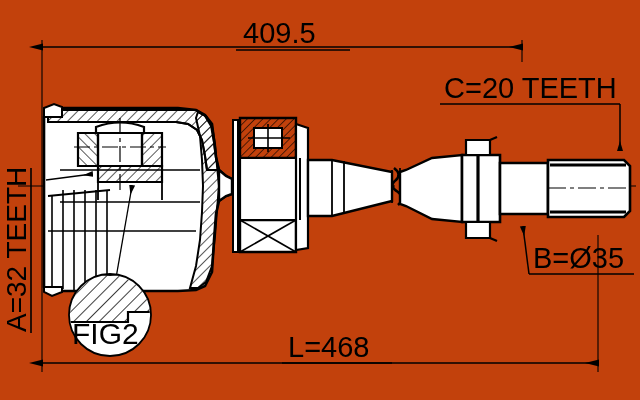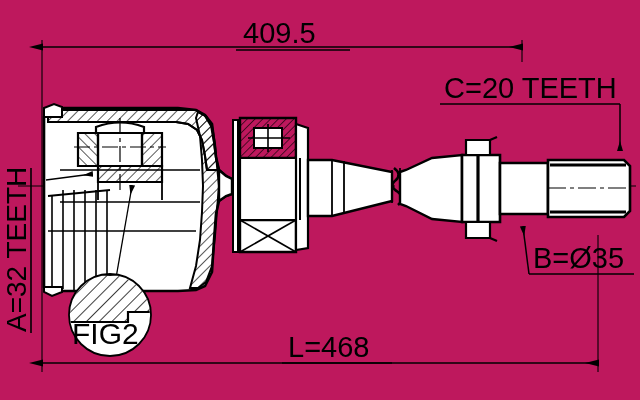--- a/index.html
+++ b/index.html
@@ -1,18 +1,18 @@
 <!DOCTYPE html>
 <html><head>
 <meta charset="utf-8">
 <style>
   html,body{margin:0;padding:0;background:#ffffff;}
   body{width:640px;height:400px;overflow:hidden;
        font-family:"Liberation Sans",sans-serif;}
-  #sheet{position:relative;width:640px;height:400px;background:#be185d;}
+  #sheet{position:relative;width:640px;height:400px;background:#c2410c;}
   #sheet svg{position:absolute;top:0;left:0;}
   .dimtext{font-family:"Liberation Sans",sans-serif;font-weight:400;fill:#000;}
 </style>
 </head>
 <body>
 
 <div id="sheet">
 
 <svg width="640" height="400" viewBox="0 0 640 400" shape-rendering="geometricPrecision">
 

